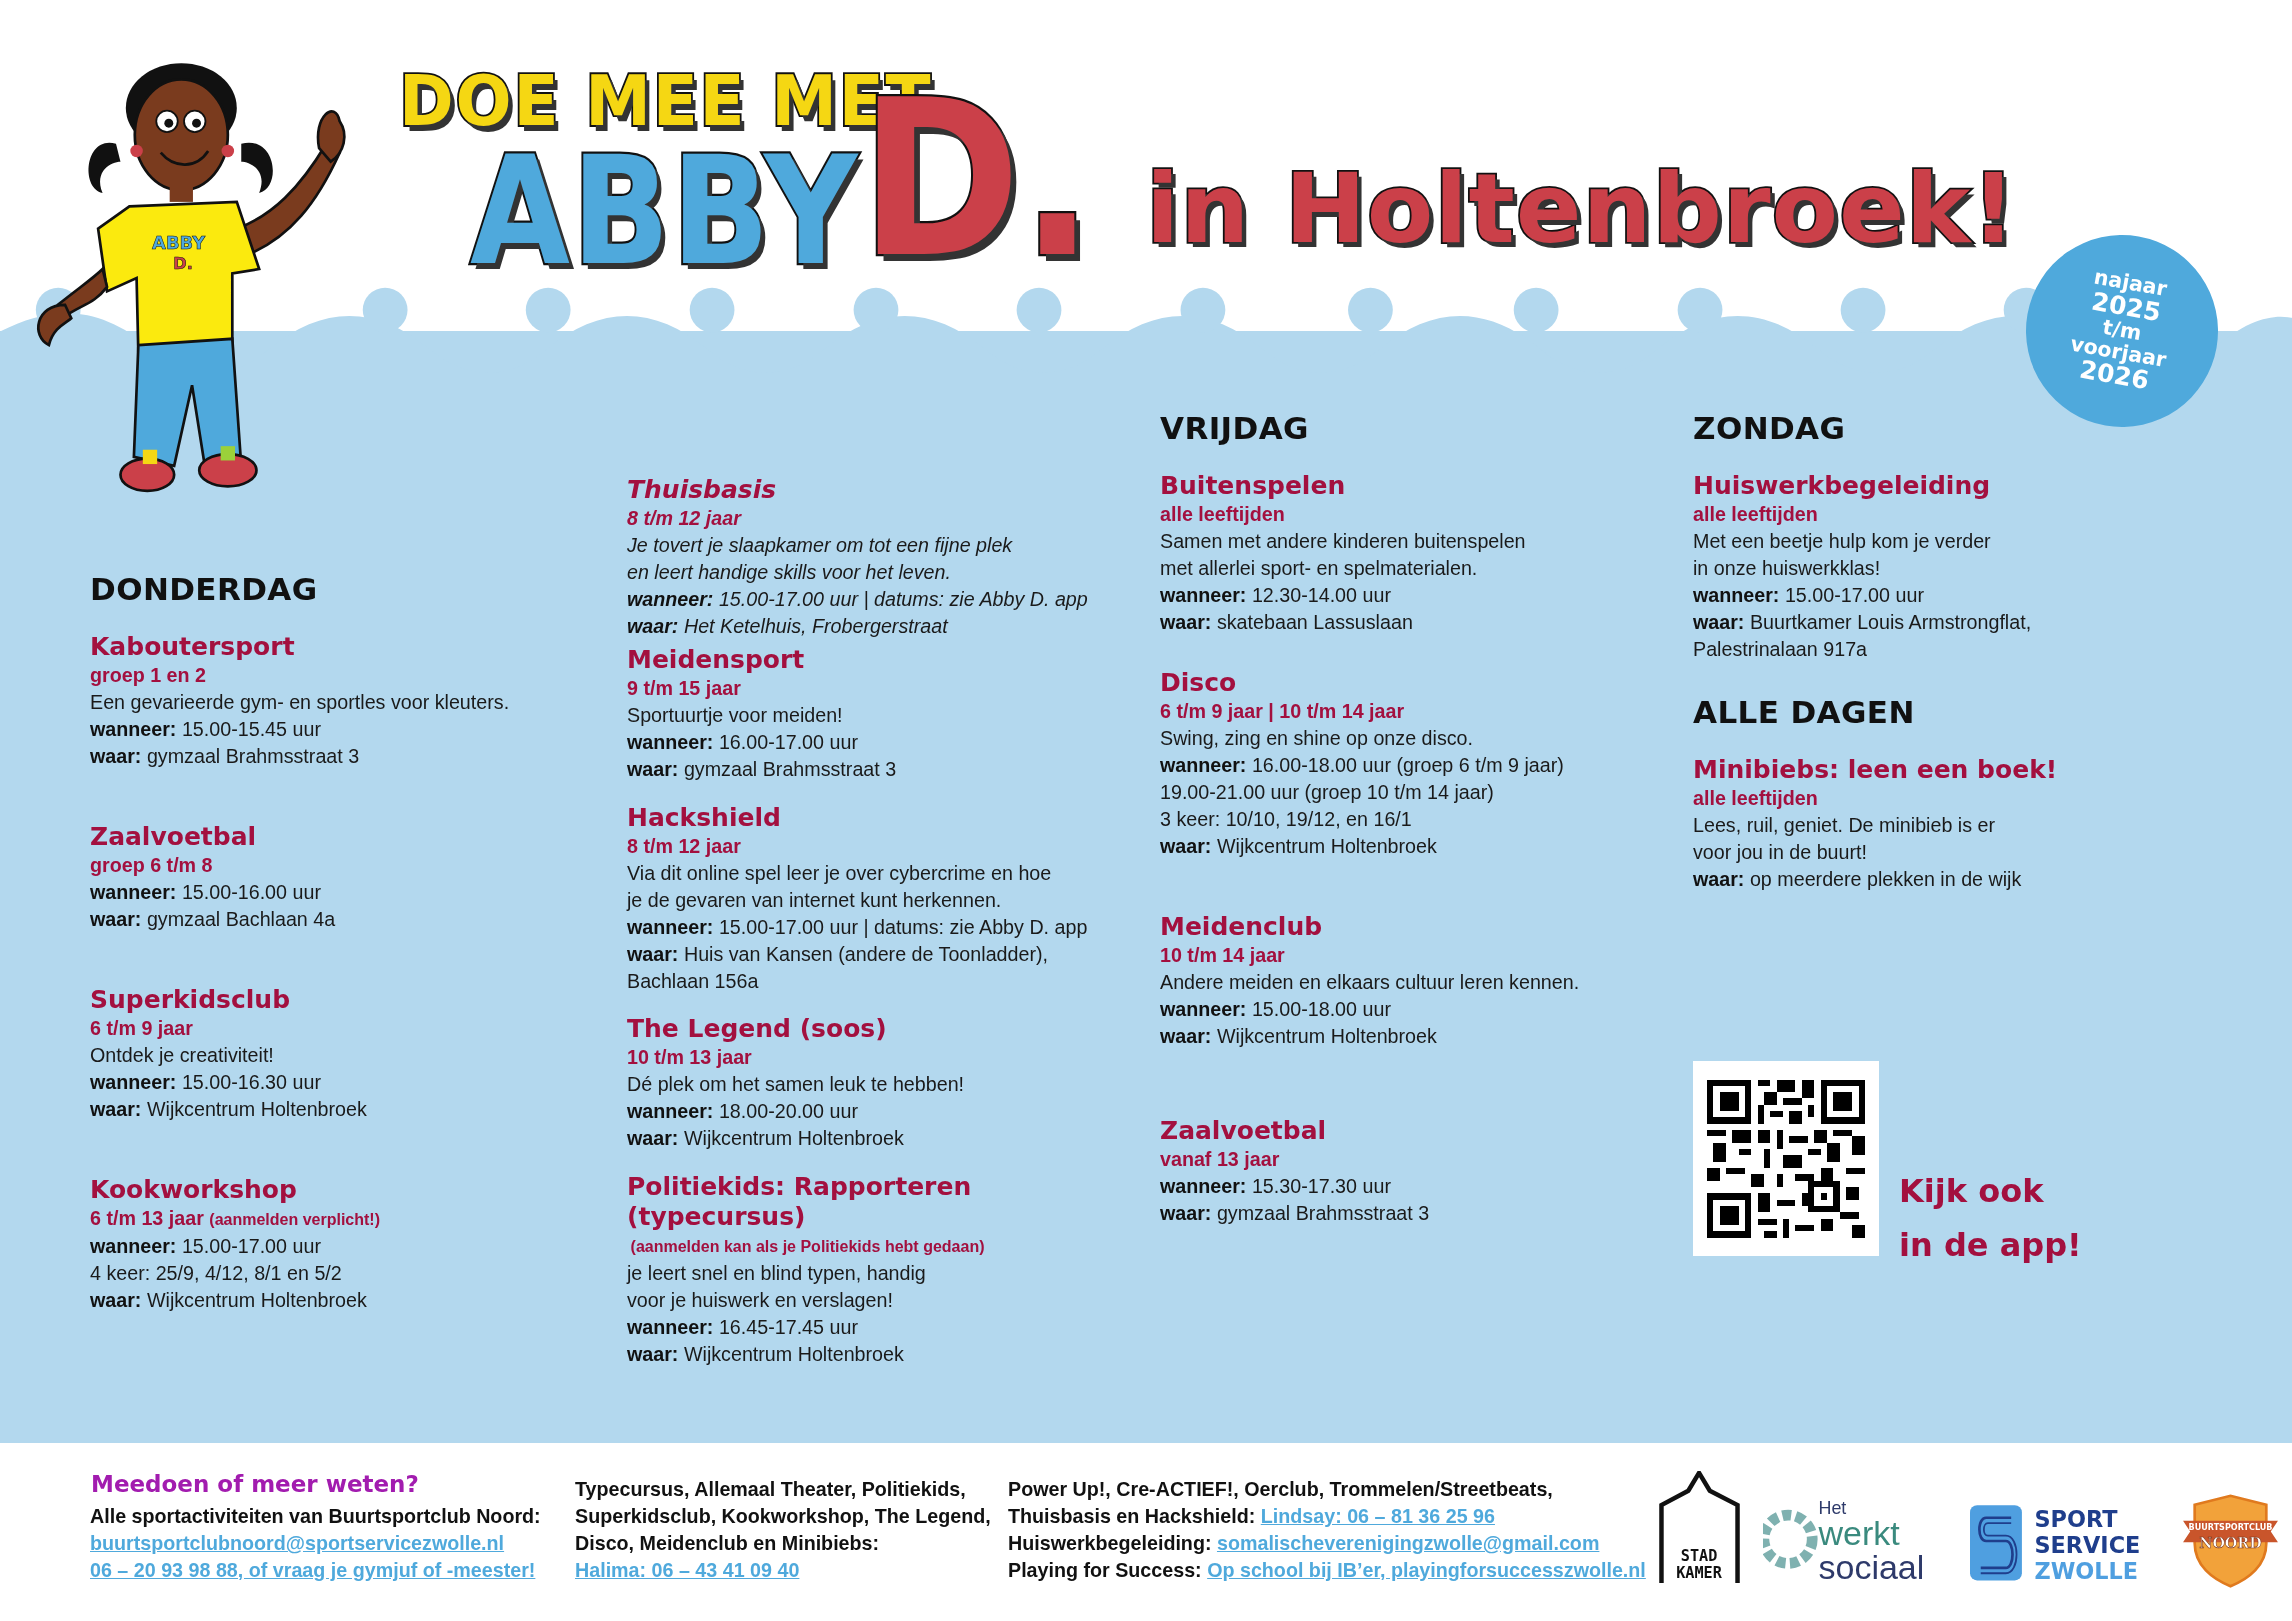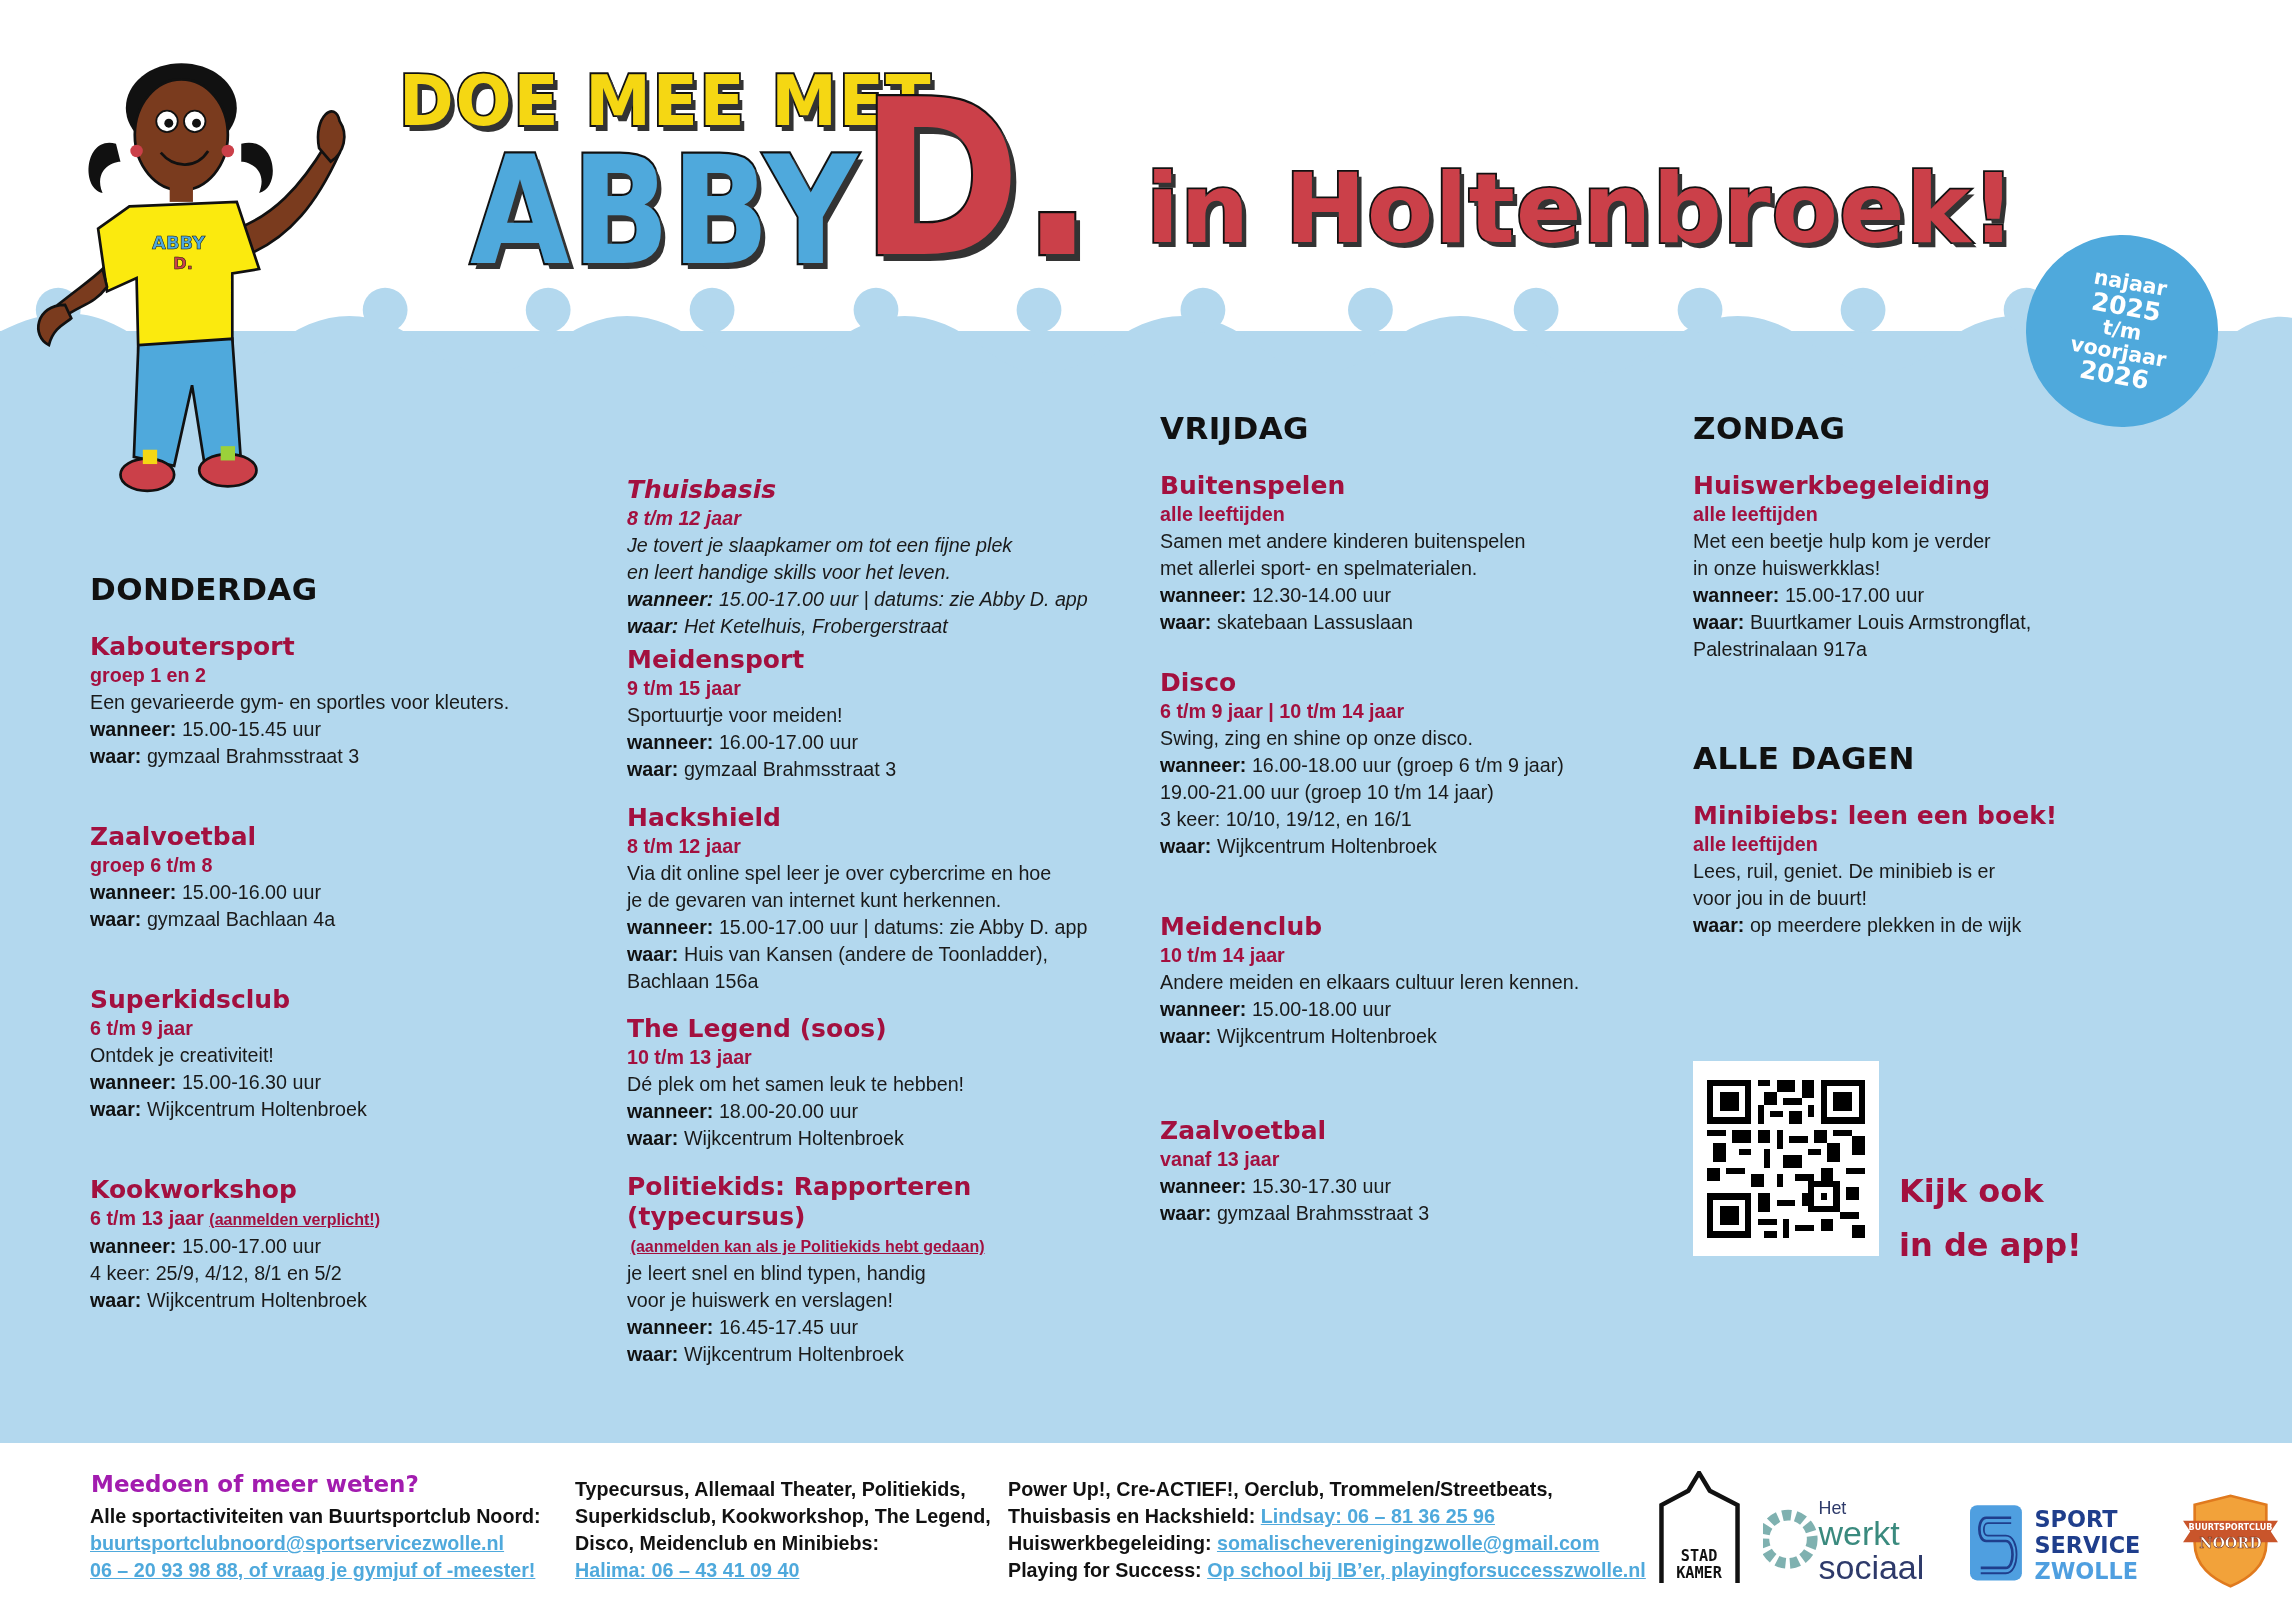--- a/index.html
+++ b/index.html
@@ -29,21 +29,21 @@
 
   
   .character { position: absolute; left: 31px; top: 36px; width: 340px; height: 466px; }
 
   
   .col { position: absolute; width: 528px; }
   .day-heading { font-family: "DejaVu Sans", sans-serif; font-weight: 900; font-size: 31px; color: #111; letter-spacing: 0.4px; margin-bottom: 25px; }
   .activity { margin-bottom: 41px; }
   .act-title { font-family: "DejaVu Sans", sans-serif; font-weight: 700; font-size: 25px; color: #a3103f; line-height: 30px; }
   .act-age { font-family: "Liberation Sans", sans-serif; font-weight: 700; font-size: 19.7px; color: #a3103f; line-height: 27px; }
-  .act-age .small { font-size: 16px; text-decoration: underline; }
+  .act-age .small { font-size: 16px; }
   .act-line { font-family: "Liberation Sans", sans-serif; font-size: 19.7px; color: #1a1a1a; line-height: 27px; white-space: nowrap; }
   .act-line b { font-weight: 700; color: #111; }
 
   
   .qr { position: absolute; left: 1693px; top: 1061px; width: 186px; height: 195px; background: #fff; padding: 18px 14.3px; }
   .app-text { position: absolute; left: 1899px; top: 1164px; font-family: "DejaVu Sans", sans-serif; font-weight: 700; font-size: 32px; color: #a3103f; line-height: 54px; }
 
   
   .f-heading { position: absolute; left: 91px; top: 1471px; font-family: "DejaVu Sans", sans-serif; font-weight: 700; font-size: 23px; color: #a21caf; }
   .f-block { position: absolute; font-family: "Liberation Sans", sans-serif; font-weight: 700; font-size: 19.7px; line-height: 27px; color: #111; white-space: nowrap; }
@@ -239,21 +239,21 @@
     <div class="activity">
       <div class="act-title">Zaalvoetbal</div>
       <div class="act-age">vanaf 13 jaar</div>
       <div class="act-line"><b>wanneer:</b> <span>15.30-17.30 uur</span></div>
       <div class="act-line"><b>waar:</b> <span>gymzaal Brahmsstraat 3</span></div>
     </div>
   </div>
 
   <div class="col" style="left:1693px; top:410px;">
     <div class="day-heading">ZONDAG</div>
-    <div class="activity" style="margin-bottom:77px;">
+    <div class="activity" style="margin-bottom:31px;">
       <div class="act-title">Huiswerkbegeleiding</div>
       <div class="act-age">alle leeftijden</div>
       <div class="act-line">Met een beetje hulp kom je verder</div>
       <div class="act-line">in onze huiswerkklas!</div>
       <div class="act-line"><b>wanneer:</b> <span>15.00-17.00 uur</span></div>
       <div class="act-line"><b>waar:</b> <span>Buurtkamer Louis Armstrongflat,</span></div>
       <div class="act-line">Palestrinalaan 917a</div>
     </div>
 
     <div class="day-heading">ALLE DAGEN</div>

